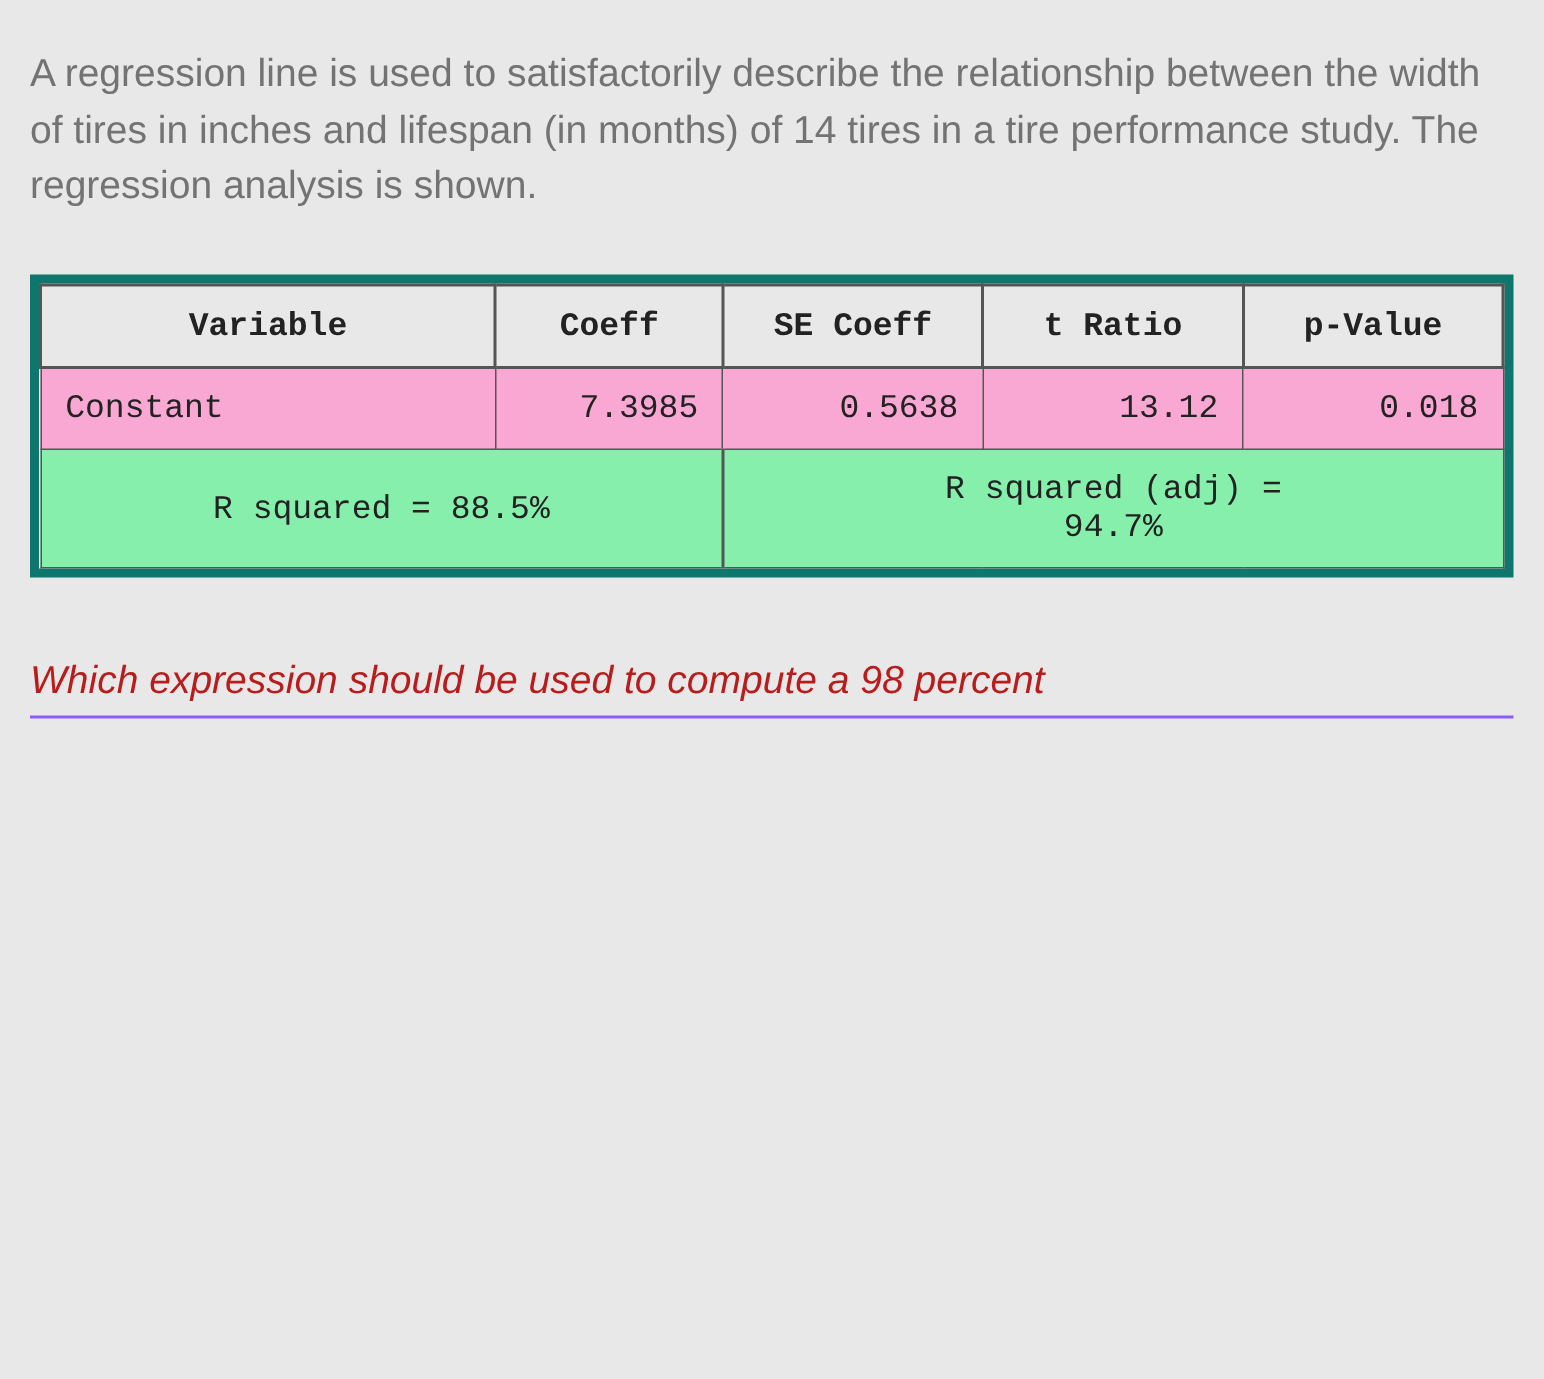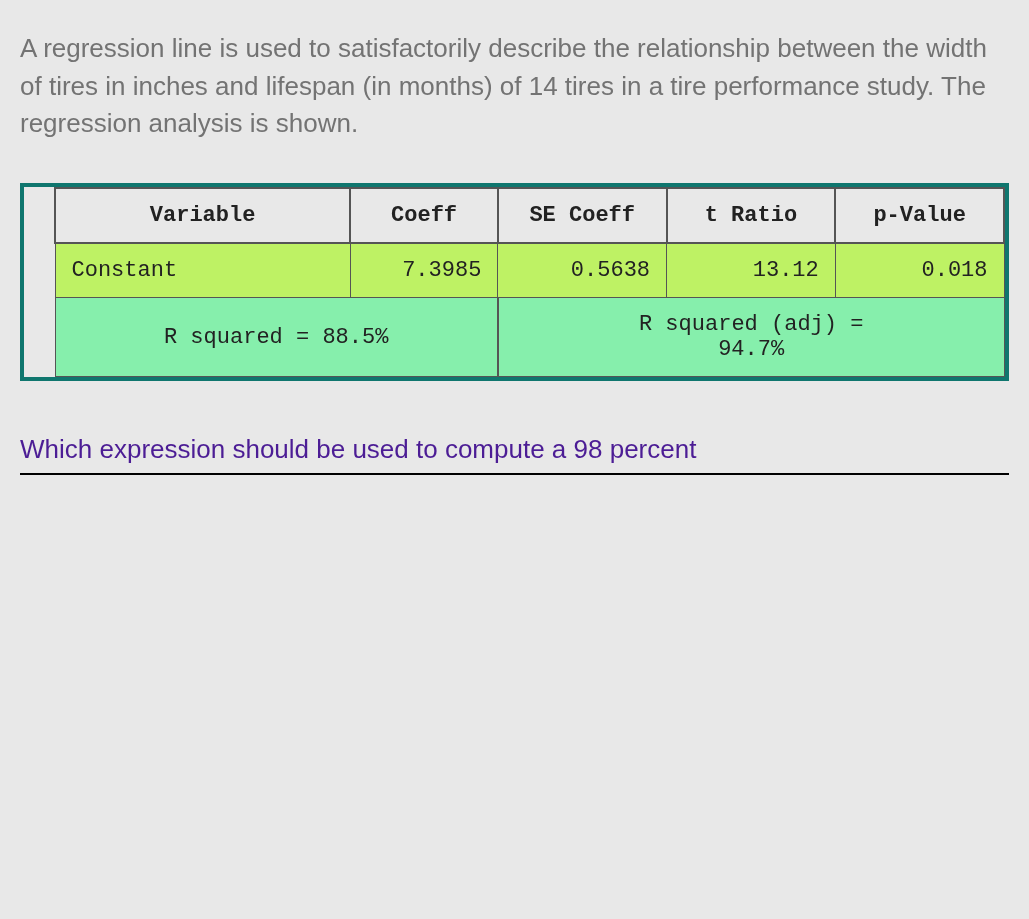--- a/index.html
+++ b/index.html
@@ -21,22 +21,21 @@
     .intro-text {
       font-family: Arial, Helvetica, sans-serif;
       font-size: 26px;
       line-height: 1.45;
       margin-bottom: 40px;
       color: #737373;
     }
 
     .table-wrapper {
       margin-bottom: 50px;
-      border: 4px solid #0f766e;
-      padding-left: 30px;
+      border: 6px solid #0f766e;
     }
 
     table {
       width: 100%;
       border-collapse: collapse;
       font-family: 'Courier New', Courier, monospace;
       font-size: 22px;
     }
 
     th, td {
@@ -63,21 +62,21 @@
     }
     thead th.t-ratio-col {
       width: 16%;
       margin-left: 37px;
     }
     thead th.p-value-col {
       width: 16%;
     }
 
     tbody td {
-      background-color: #bef264;
+      background-color: #f9a8d4;
     }
 
     .data-row td {
       border: 1px solid #555;
     }
 
     .data-row td.variable-cell {
       text-align: left;
     }
 
@@ -92,23 +91,24 @@
     }
 
     .footer-left {
       border-right: 2px solid #555 !important;
     }
 
     .bottom-text {
       font-family: Arial, Helvetica, sans-serif;
       font-size: 26px;
       line-height: 1.45;
-      color: #4c1d95;
-      border-bottom: 2px solid #000000;
+      color: #b91c1c;
+      border-bottom: 2px solid #8b5cf6;
       padding-bottom: 4px;
+      font-style: italic;
     }
   </style>
 </head>
 <body>
 
 <p class="intro-text">A regression line is used to satisfactorily describe the relationship between the width of tires in inches and lifespan (in months) of 14 tires in a tire performance study. The regression analysis is shown.</p>
 
 <div class="table-wrapper">
   <table>
     <thead>

